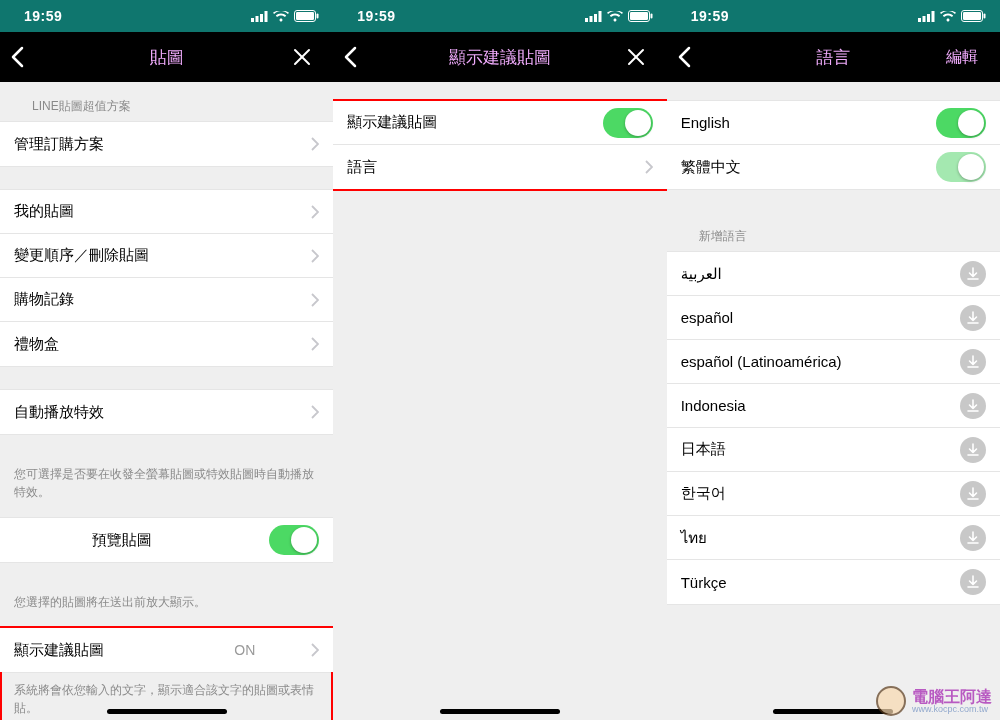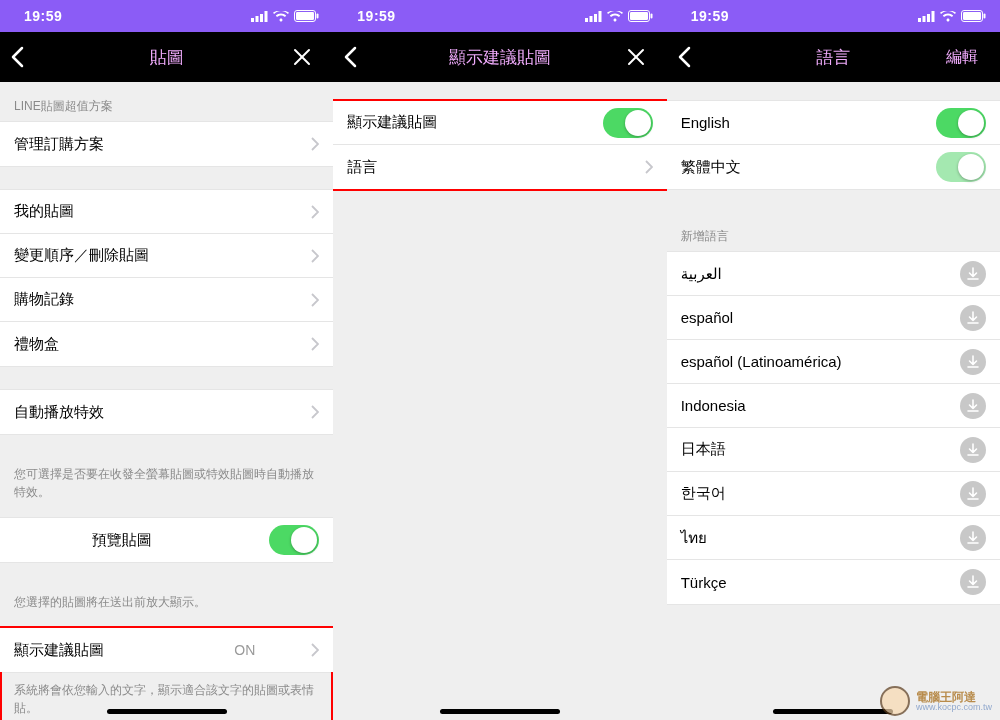--- a/index.html
+++ b/index.html
@@ -4,42 +4,42 @@
 <style>
   * { box-sizing: border-box; margin: 0; padding: 0; }
   html, body { width: 1000px; height: 720px; font-family: -apple-system, "Helvetica Neue", Arial, sans-serif; }
   body { display: flex; background: #fff; overflow: hidden; position: relative; }
 
   .phone { width: 333.33px; height: 720px; background: #f0f0f0; display: flex; flex-direction: column; position: relative; }
   .phone + .phone { border-left: 0; }
 
   
   .status-bar {
-    height: 32px; background: #8b5cf6; color: #fff; display: flex;
+    height: 32px; background: #0f766e; color: #fff; display: flex;
     align-items: center; justify-content: center; position: relative;
     font-size: 14px; font-weight: 600; text-decoration: underline;
   }
   .status-time { position: absolute; left: 24px; font-size: 14px; font-weight: 600; letter-spacing: 0.5px; }
   .status-icons { position: absolute; right: 14px; display: flex; align-items: center; gap: 5px; }
   .status-icons svg { display: block; }
 
   
   .nav-bar {
     height: 50px; background: #000; color: #f0abfc; display: flex;
     align-items: center; justify-content: center; position: relative;
     font-size: 17px; font-weight: 500;
   }
   .nav-left { position: absolute; left: 10px; display:flex; align-items:center; height:100%; cursor:pointer; }
   .nav-right { position: absolute; right: 22px; display:flex; align-items:center; height:100%; cursor:pointer; font-size:16px; }
   .nav-title { font-size: 17px; font-weight: 400; }
 
   .content { flex: 1; overflow: hidden; background: #efefef; }
 
   .section-header {
-    font-size: 12px; color: #8a8a8a; padding: 16px 14px 6px 14px;
+    font-size: 12px; color: #8a8a8a; padding: 16px 14px 6px 14px; margin-left: 18px;
   }
   .section-footer {
     font-size: 12px; color: #8a8a8a; padding: 8px 14px 6px 14px; line-height: 1.5;
   }
 
   .row {
     background: #fff; min-height: 44px; display: flex; align-items: center;
     padding: 0 14px; font-size: 15px; cursor: pointer;
     border-bottom: 0.5px solid #e5e5e5; position: relative;
   }
@@ -82,21 +82,21 @@
   
   .watermark {
     position: absolute; right: 8px; bottom: 4px; display:flex; align-items:center; gap:6px;
     opacity: 0.7; pointer-events: none;
   }
   .wm-face {
     width: 30px; height: 30px; border-radius: 50%; background: #f8d9b0;
     border: 2px solid #5a3a1a; position: relative;
   }
   .wm-text { display:flex; flex-direction:column; line-height:1; }
-  .wm-text .t1 { font-size: 12px; color:#a16207; font-weight:700;font-family:Liberation Serif, serif; }
+  .wm-text .t1 { font-size: 16px; color:#a21caf; font-weight:700;font-family:Liberation Serif, serif; }
   .wm-text .t2 { font-size: 9px; color:#698abf; }
 
 </style>
 </head>
 <body>
 
 <div class="phone">
   <div class="status-bar">
     <span class="status-time">19:59</span>
     <div class="status-icons">

